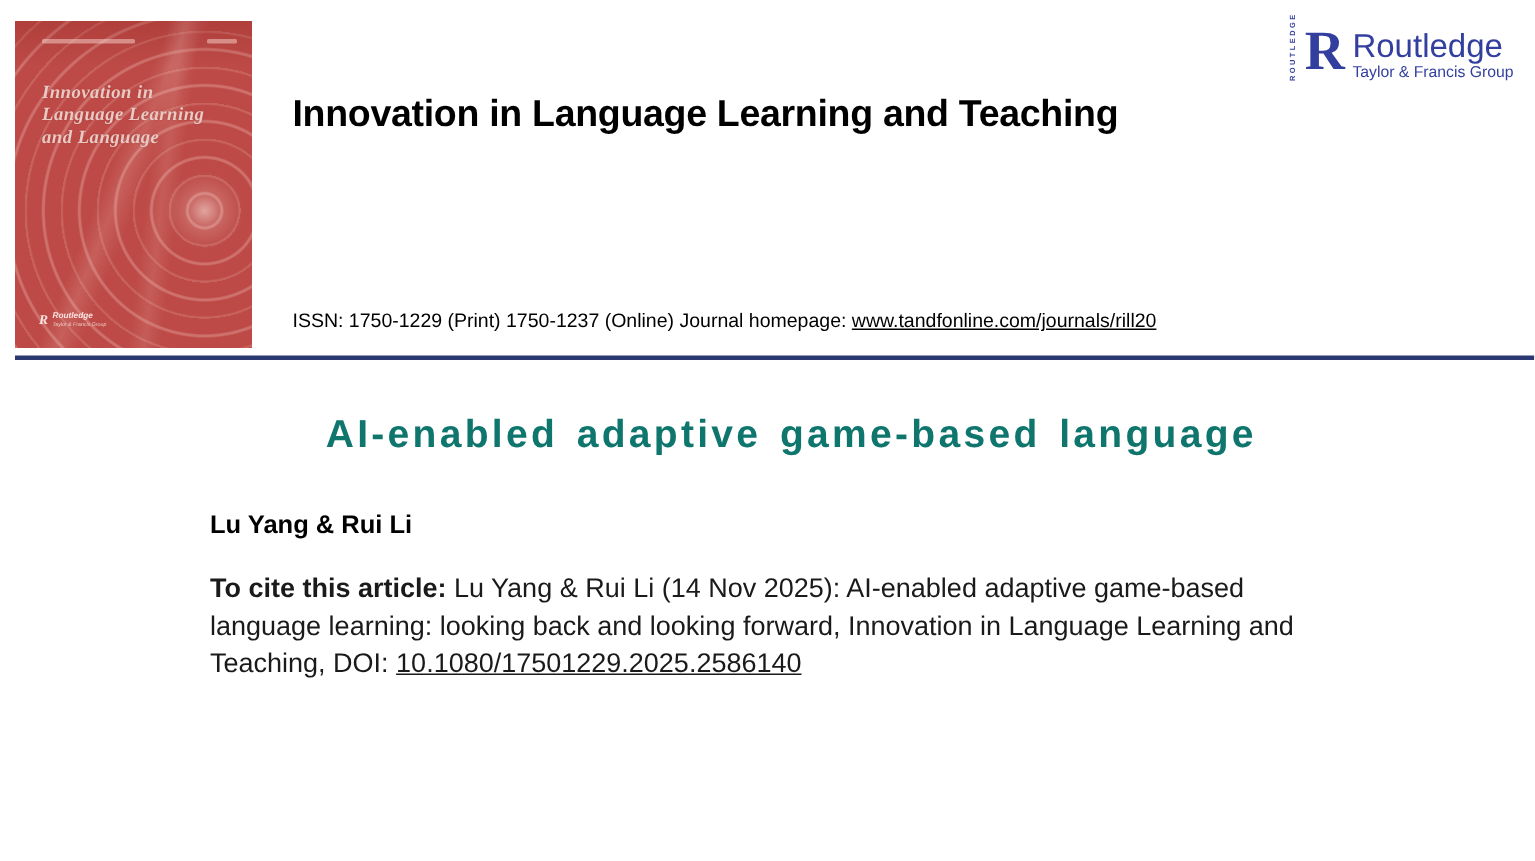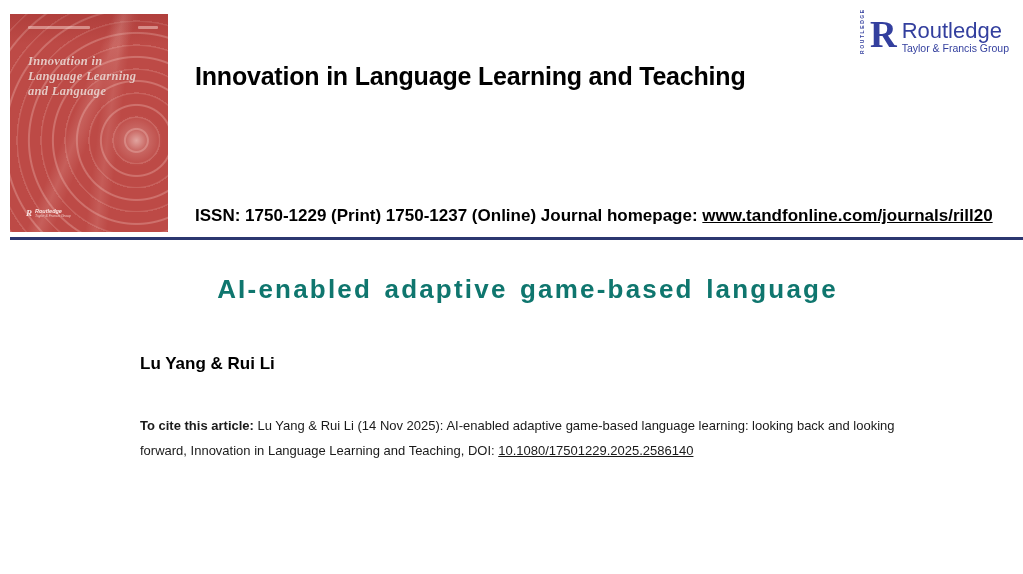--- a/index.html
+++ b/index.html
@@ -62,21 +62,21 @@
 
   
   .journal-title {
     position: absolute; left: 195px; top: 62px;
     font-size: 25px; font-weight: 700; letter-spacing: -0.2px;
     color: #000;
     white-space: nowrap;
   }
   .issn-line {
     position: absolute; left: 195px; top: 206px;
-    font-size: 17px; font-weight: 700; color: #000;
+    font-size: 13px; font-weight: 400; color: #000;
     white-space: nowrap;
   }
   .issn-line a {
     color: #000; text-decoration: underline; cursor: pointer;
   }
 
   .logo {
     position: absolute; right: 14px; top: 16px;
     display: flex; align-items: flex-start; gap: 5px;
     color: #333f9e;
@@ -102,26 +102,26 @@
   }
 
   
   .article { position: absolute; left: 140px; top: 269px; width: 775px; }
   .article-title {
     font-size: 26px; font-weight: 700;
     letter-spacing: 2.2px; word-spacing: 3px;
     line-height: 40px; color: #0f766e; text-align: center;
   }
   .authors {
-    margin-top: 45px;
+    margin-top: 31px;
     font-size: 17px; font-weight: 700; color: #000;
   }
   .cite {
-    margin-top: 39px;
-    font-size: 13px; line-height: 25px; color: #1a1a1a;
+    margin-top: 20px;
+    font-size: 18px; line-height: 25px; color: #1a1a1a;
     width: 755px;
   }
   .cite .label { font-weight: 700; }
   .cite a { color: #1a1a1a; text-decoration: underline; cursor: pointer; }
   .linkline {
     margin-top: 12px;
     font-size: 15.5px; line-height: 25px; color: #1a1a1a;
   }
   .linkline .label { font-weight: 700; }
   .linkline a {

